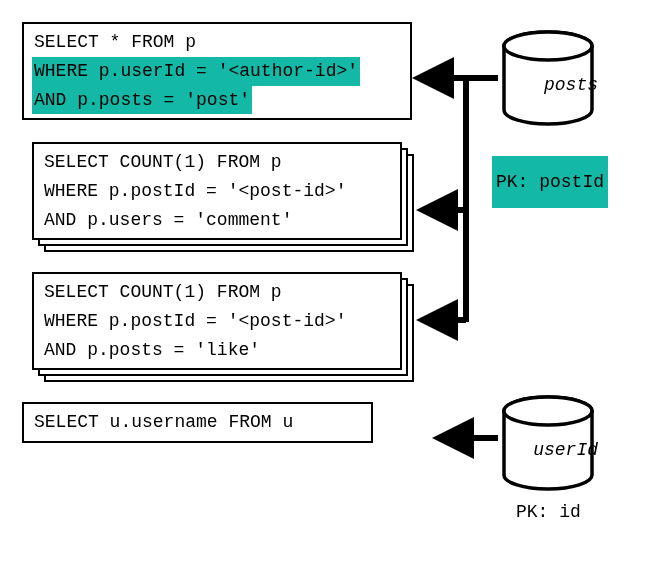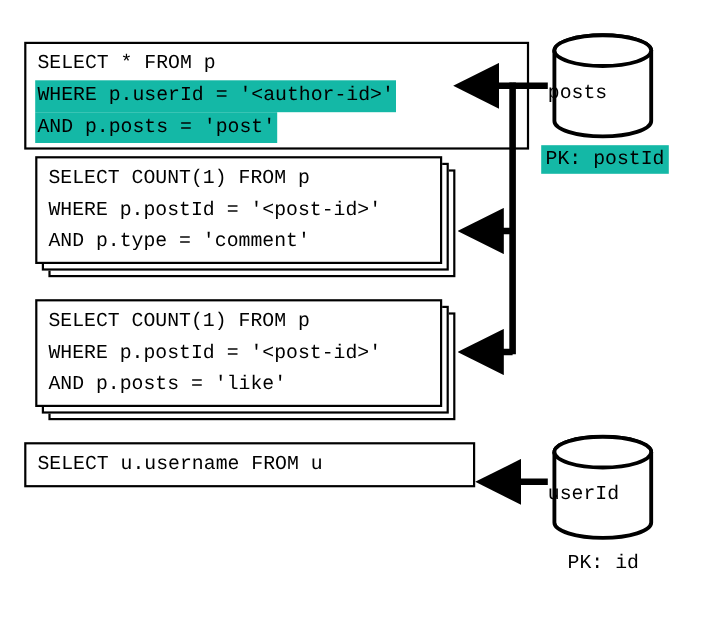--- a/index.html
+++ b/index.html
@@ -25,70 +25,71 @@
   .stack-shadow {
     position: absolute;
     border: 2px solid #000;
     background: #fff;
   }
   .db-cylinder {
     position: absolute;
   }
   .db-label {
     position: absolute;
-    text-align: left;
+    text-align: right;
     font-family: "Consolas", "Courier New", monospace;
+    font-style: italic;
   }
   .pk-label {
     position: absolute;
     font-family: "Consolas", "Courier New", monospace;
   }
   .arrow-svg {
     position: absolute;
     top: 0;
     left: 0;
     pointer-events: none;
   }
 </style>
 </head>
 <body>
 
-<div class="query-box" style="top:38px; left:22px; width:459px;">
+<div class="query-box" style="top:22px; left:22px; width:390px;">
   <div class="query-line">SELECT * FROM p</div>
   <div class="query-line highlight">WHERE p.userId = '&lt;author-id&gt;'</div>
   <div class="query-line highlight">AND p.posts = 'post'</div>
 </div>
 
 <div class="stack-shadow" style="top:154px; left:44px; width:370px; height:98px;"></div>
 <div class="stack-shadow" style="top:148px; left:38px; width:370px; height:98px;"></div>
 <div class="query-box" style="top:142px; left:32px; width:370px;">
   <div class="query-line">SELECT COUNT(1) FROM p</div>
   <div class="query-line">WHERE p.postId = '&lt;post-id&gt;'</div>
-  <div class="query-line">AND p.type = 'comment'</div>
+  <div class="query-line">AND p.users = 'comment'</div>
 </div>
 
 <div class="stack-shadow" style="top:284px; left:44px; width:370px; height:98px;"></div>
 <div class="stack-shadow" style="top:278px; left:38px; width:370px; height:98px;"></div>
 <div class="query-box" style="top:272px; left:32px; width:370px;">
   <div class="query-line">SELECT COUNT(1) FROM p</div>
   <div class="query-line">WHERE p.postId = '&lt;post-id&gt;'</div>
   <div class="query-line">AND p.posts = 'like'</div>
 </div>
 
-<div class="query-box" style="top:402px; left:22px; width:410px;">
+<div class="query-box" style="top:402px; left:22px; width:351px;">
   <div class="query-line">SELECT u.username FROM u</div>
 </div>
 
 <svg class="db-cylinder" style="top:30px; left:498px;" width="100" height="100">
   <ellipse cx="50" cy="16" rx="44" ry="14" fill="#fff" stroke="#000" stroke-width="3.5"></ellipse>
   <path d="M 6 16 L 6 80 A 44 14 0 0 0 94 80 L 94 16" fill="#fff" stroke="#000" stroke-width="3.5"></path>
   <ellipse cx="50" cy="16" rx="44" ry="14" fill="#fff" stroke="#000" stroke-width="3.5"></ellipse>
 </svg>
 <div class="db-label" style="top:75px; left:498px; width:100px;">posts</div>
-<div class="pk-label highlight" style="top:132px; left:494px; padding:3px 4px;">PK: postId</div>
+<div class="pk-label highlight" style="top:156px; left:494px; padding:16px 4px;">PK: postId</div>
 
 <svg class="db-cylinder" style="top:395px; left:498px;" width="100" height="100">
   <ellipse cx="50" cy="16" rx="44" ry="14" fill="#fff" stroke="#000" stroke-width="3.5"></ellipse>
   <path d="M 6 16 L 6 80 A 44 14 0 0 0 94 80 L 94 16" fill="#fff" stroke="#000" stroke-width="3.5"></path>
   <ellipse cx="50" cy="16" rx="44" ry="14" fill="#fff" stroke="#000" stroke-width="3.5"></ellipse>
 </svg>
 <div class="db-label" style="top:440px; left:498px; width:100px;">userId</div>
 <div class="pk-label" style="top:502px; left:516px;">PK: id</div>
 
 <svg class="arrow-svg" width="659" height="573">

